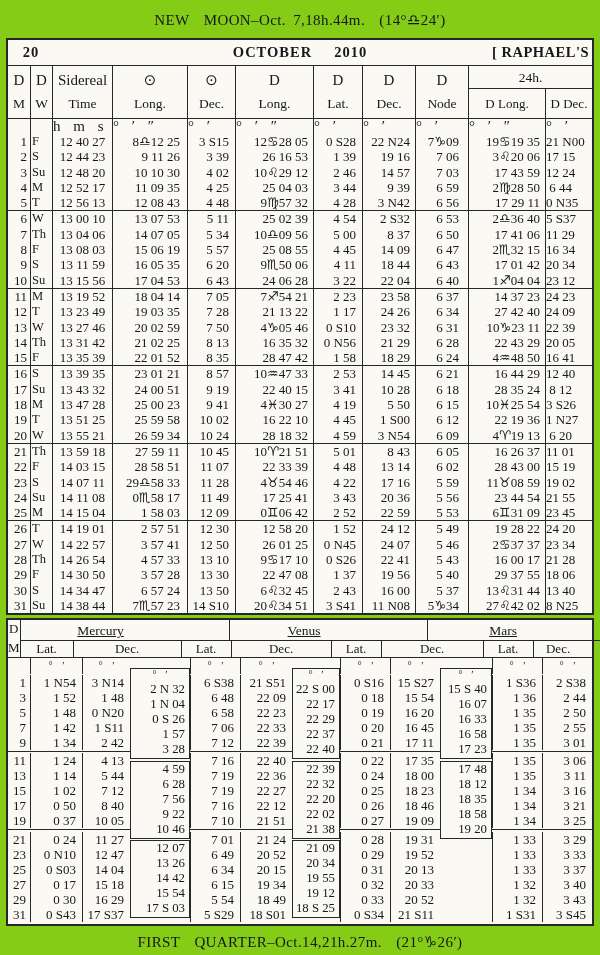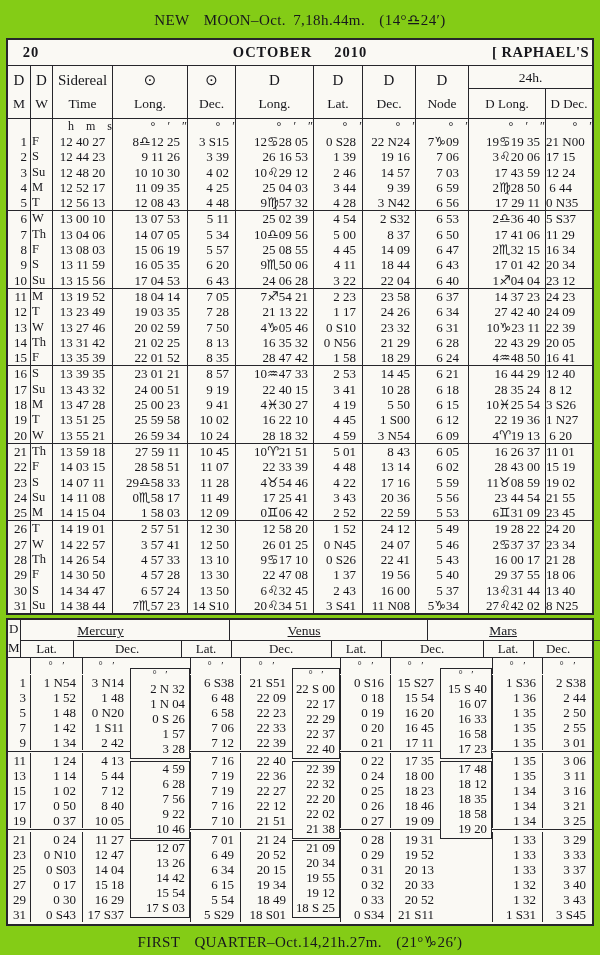--- a/index.html
+++ b/index.html
@@ -37,21 +37,21 @@
   .c1{width:22px;text-align:left;padding-left:1px;font-size:12.5px;}
   .c2{width:60px;text-align:center;}
   .c3{width:75px;text-align:right;padding-right:7px;}
   .c4{width:48px;text-align:right;padding-right:6px;}
   .c5{width:78px;text-align:right;padding-right:5px;padding-left:8px;}
   .c6{width:49px;text-align:right;padding-right:6px;}
   .c7{width:53px;text-align:right;padding-right:5px;}
   .c8{width:53px;text-align:right;padding-right:9px;}
   .c9{width:77px;text-align:right;padding-right:5px;}
   .c10{width:47px;text-align:right;padding-right:20px;}
-  .units .mc{height:15px;line-height:14px;font-size:12px;text-align:right;
+  .units .mc{height:15px;line-height:14px;font-size:15px;text-align:left;
     word-spacing:9px;padding:0;}
   .band{border-top:1.5px solid #26262b;}
   .units + .band{border-top:none;}
 
   
   .btable{width:584px;margin:3px auto 0;border:2px solid #26262b;background:#faf9f4;}
   .bt-head{display:flex;border-bottom:1px solid #26262b;}
   .bh-day{width:22px;box-sizing:border-box;border-right:1.5px solid #26262b;
     display:flex;flex-direction:column;justify-content:space-between;height:37px;
     text-align:center;font-size:13px;line-height:18px;}
@@ -549,21 +549,21 @@
             <span class="mc c6">0 S26</span>
             <span class="mc c7">22 41</span>
             <span class="mc c8">5 43</span>
             <span class="mc c9">16 00 17</span>
             <span class="mc c10">21 28</span>
           </div>
           <div class="mrow">
             <span class="mc c0">29</span>
             <span class="mc c1">F</span>
             <span class="mc c2">14 30 50</span>
-            <span class="mc c3">4 57 28</span>
+            <span class="mc c3">3 57 28</span>
             <span class="mc c4">13 30</span>
             <span class="mc c5">22 47 08</span>
             <span class="mc c6">1 37</span>
             <span class="mc c7">19 56</span>
             <span class="mc c8">5 40</span>
             <span class="mc c9">29 37 55</span>
             <span class="mc c10">18 06</span>
           </div>
           <div class="mrow">
             <span class="mc c0">30</span>

